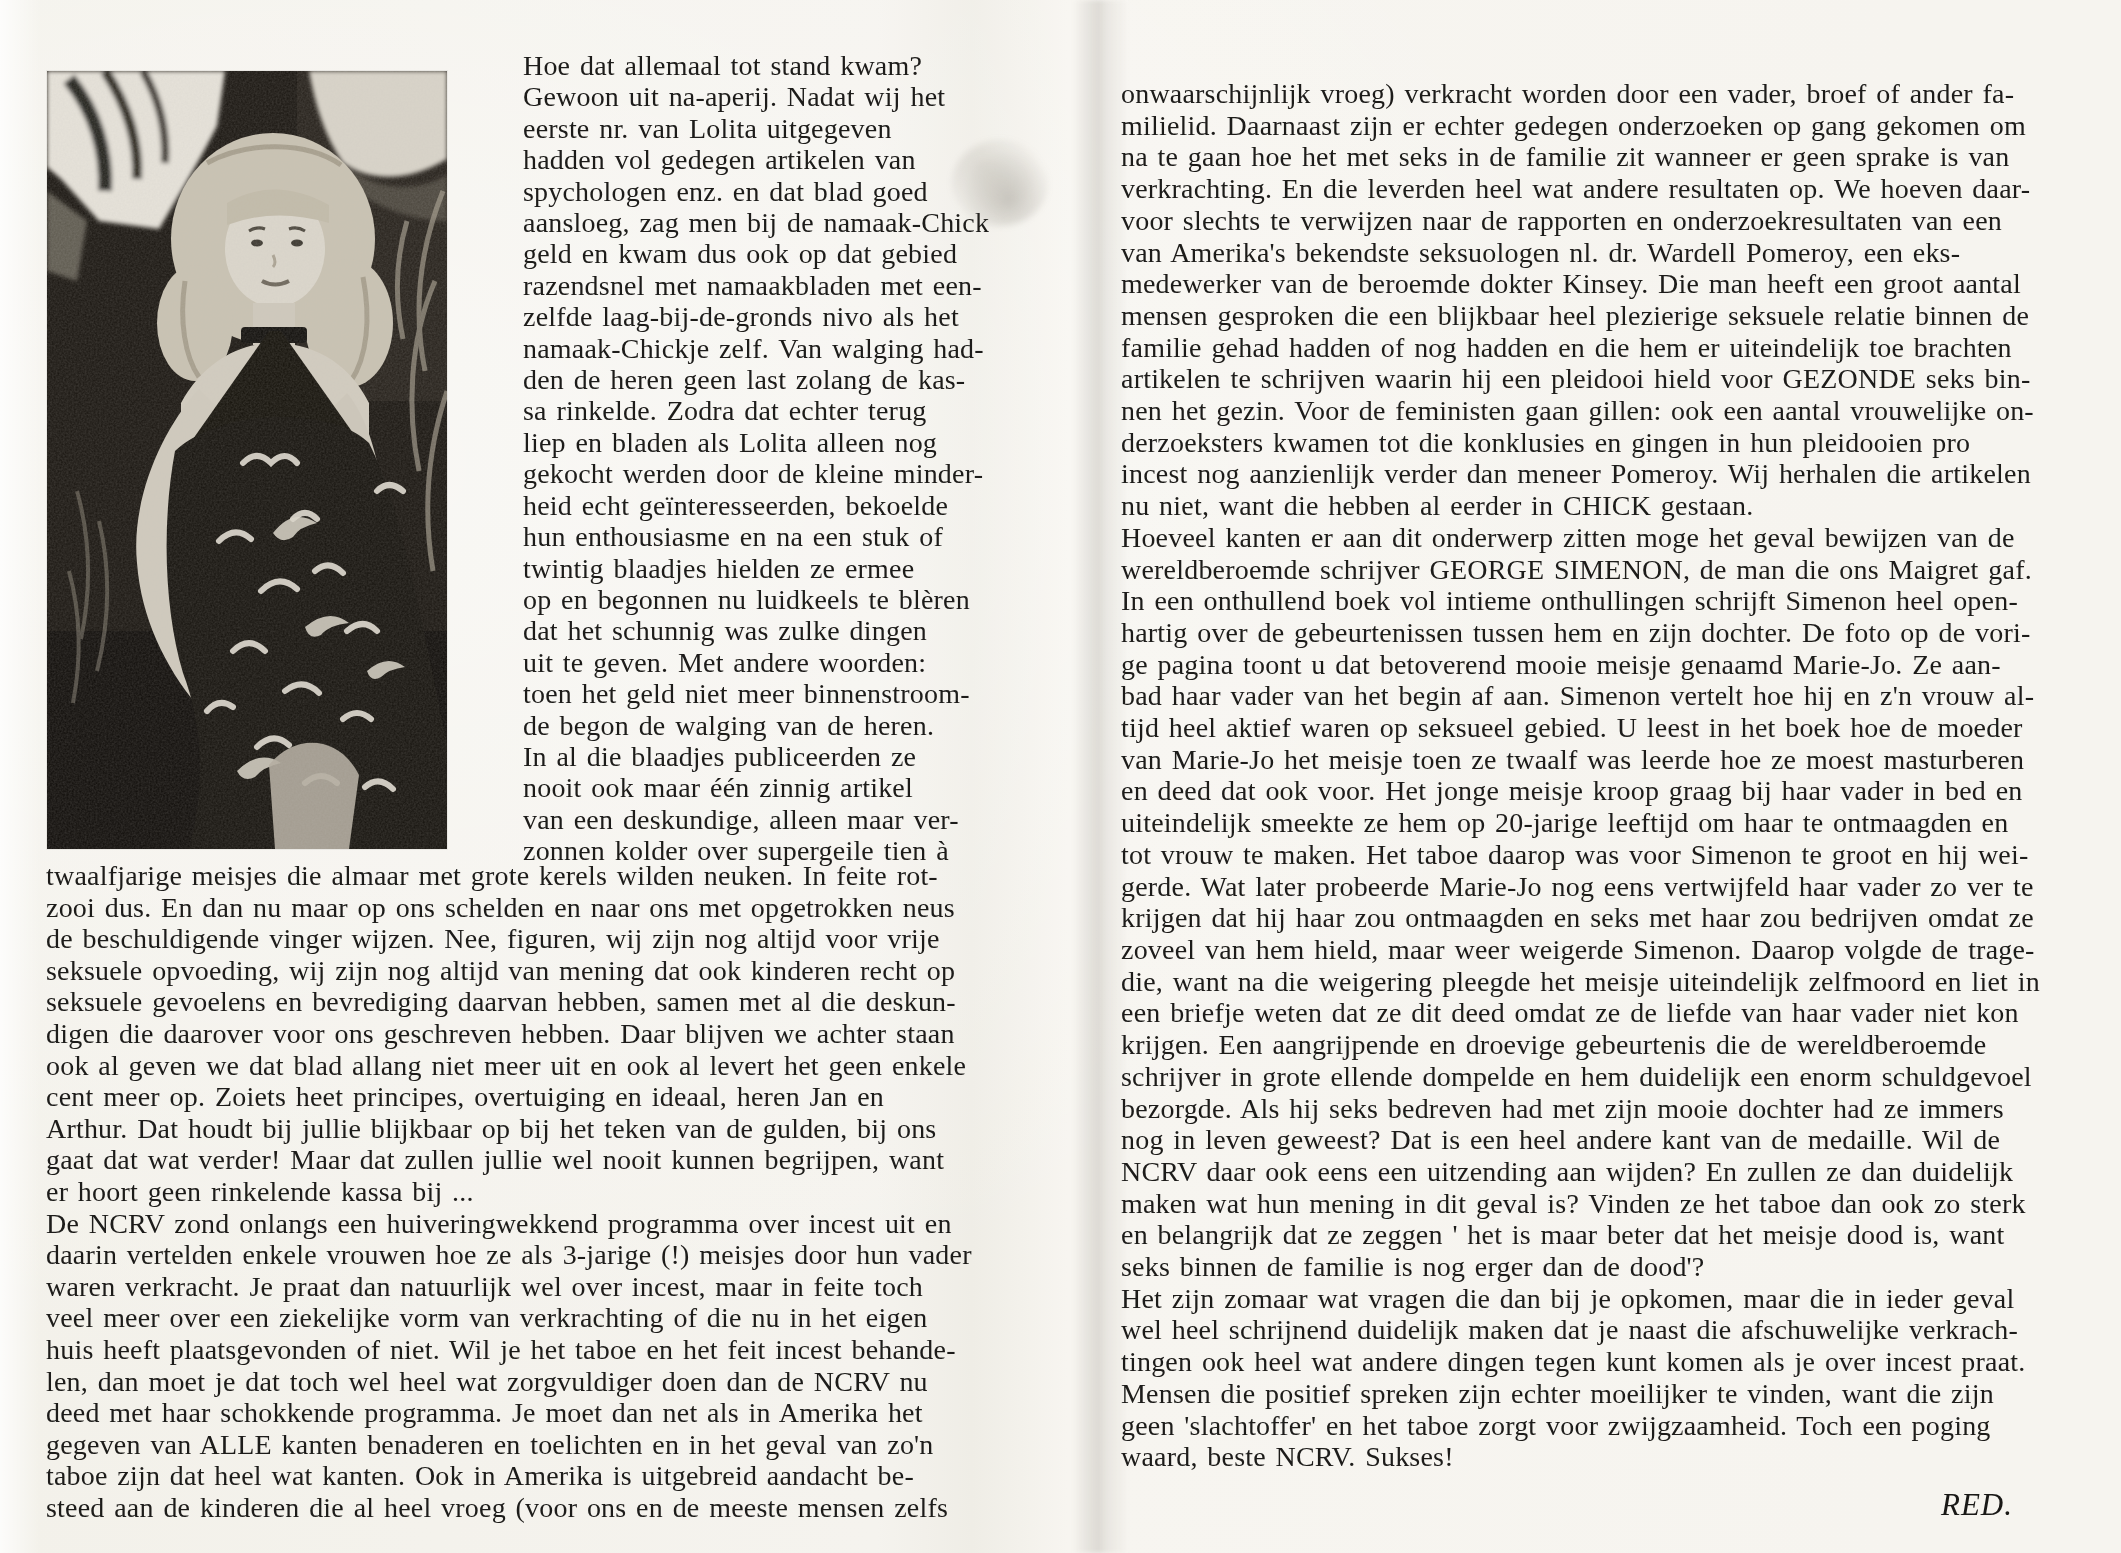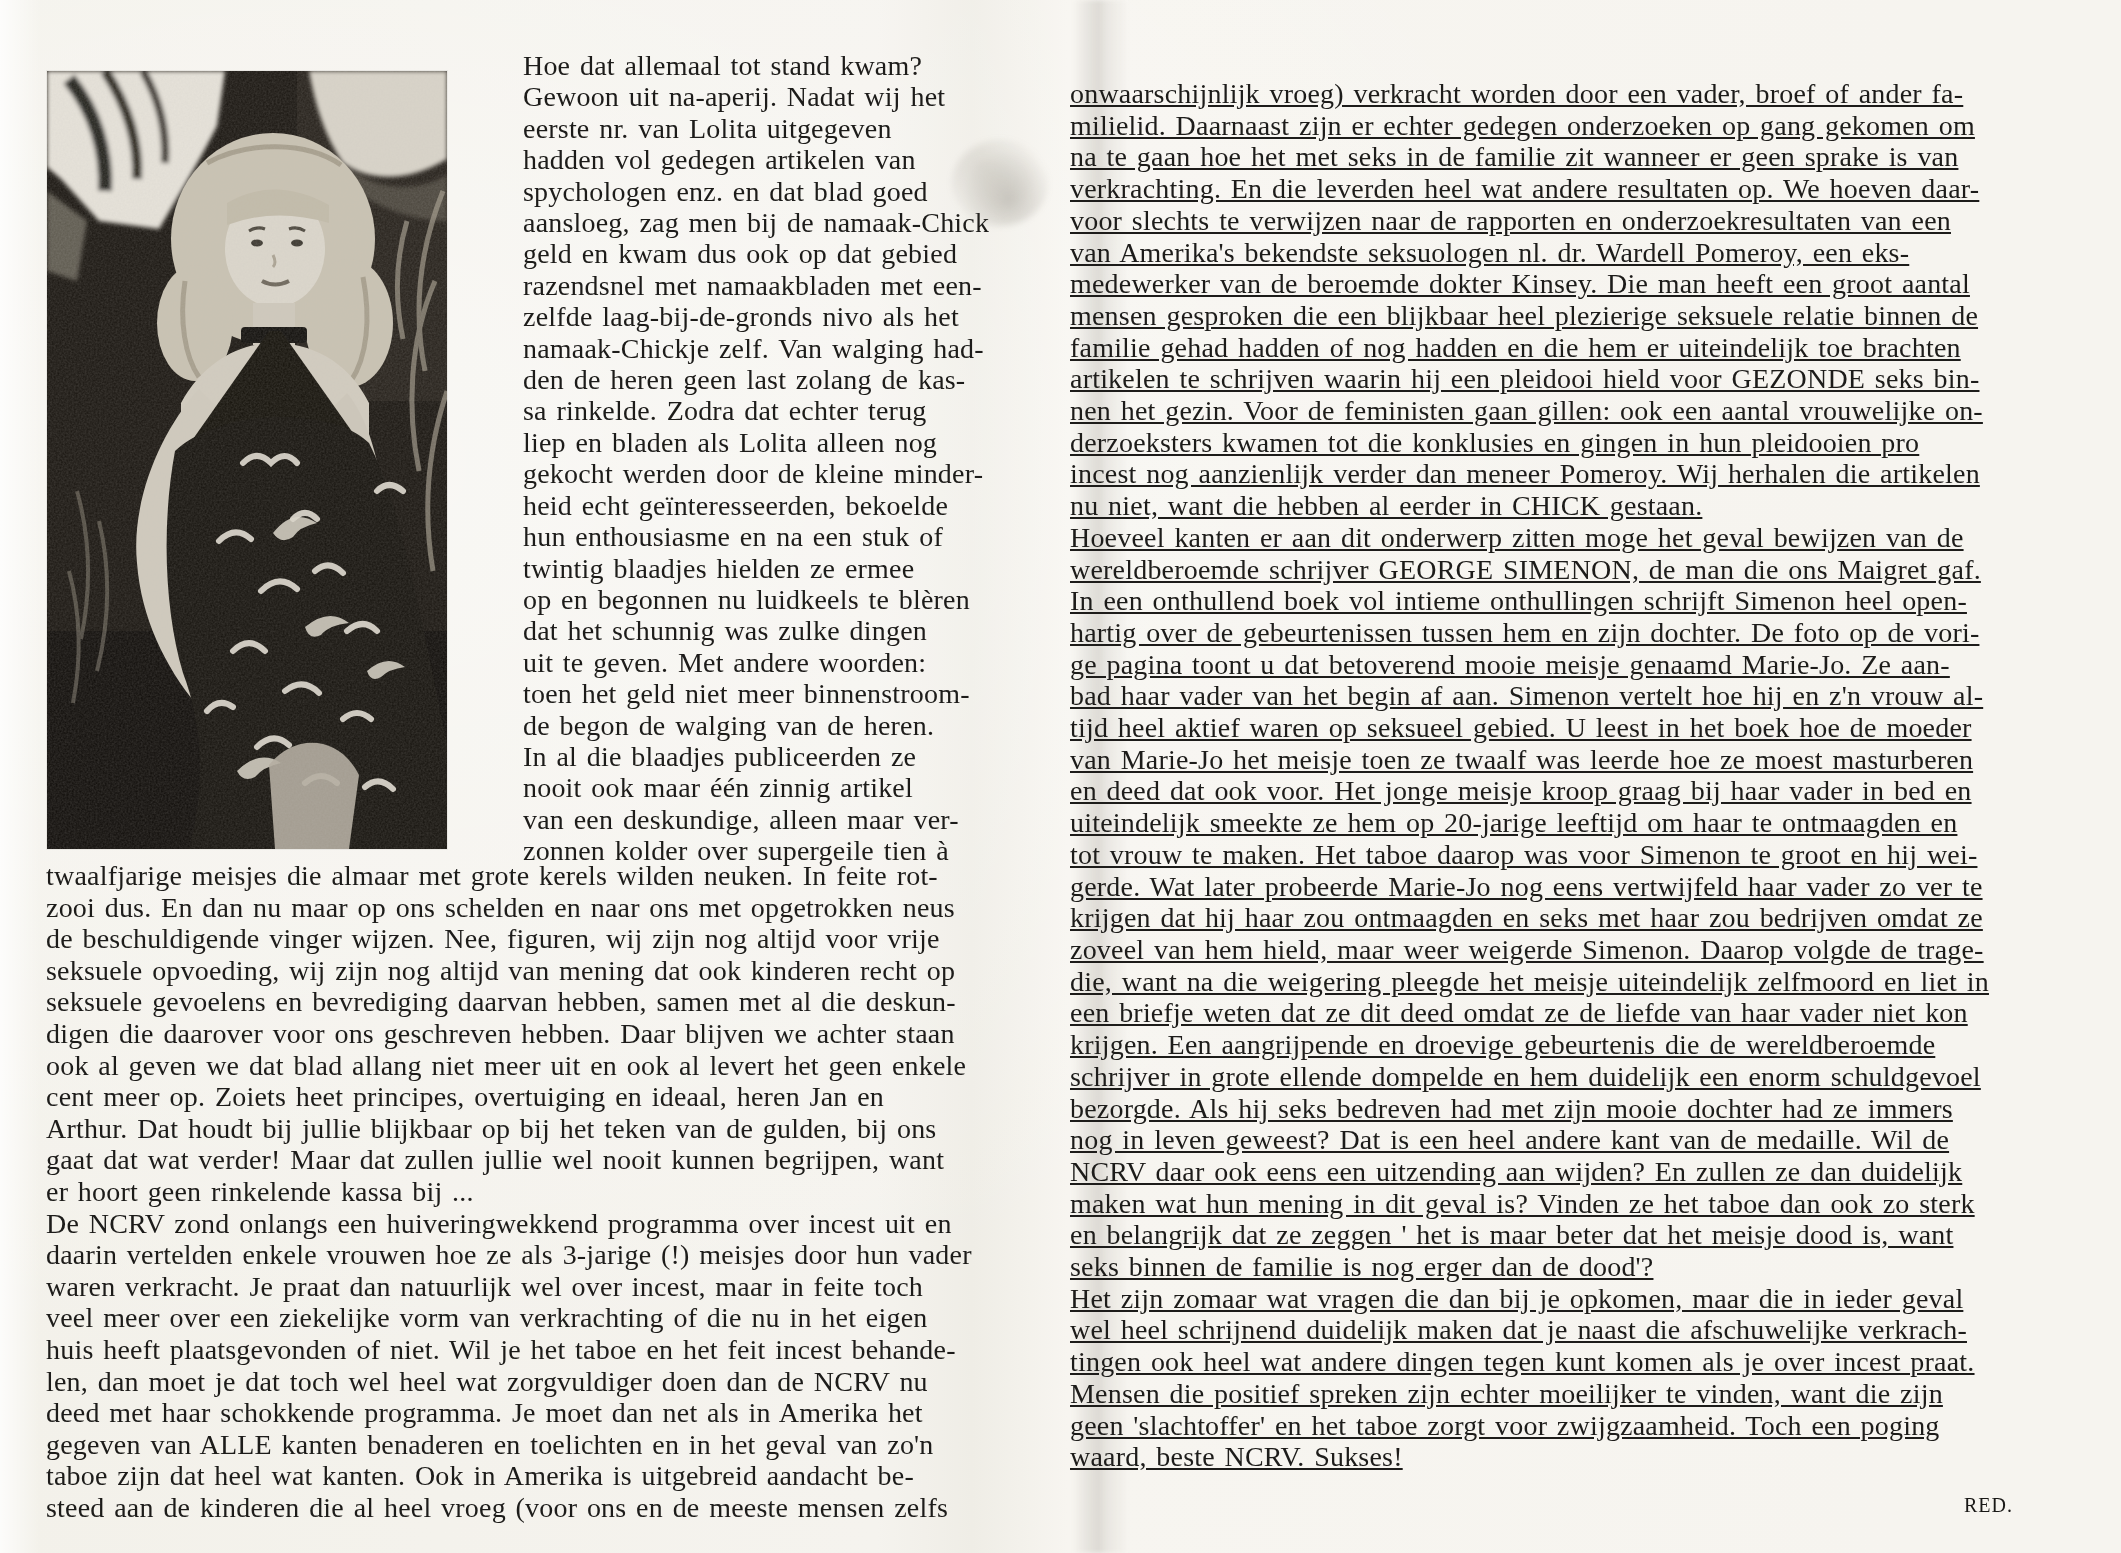--- a/index.html
+++ b/index.html
@@ -21,25 +21,25 @@
     white-space:pre-line;
     font-size:28px;
     line-height:31.6px;
     letter-spacing:.2px;
     word-spacing:2.5px;
     color:#1d1c1a;
     text-rendering:optimizeLegibility;
   }
   .intro-col{left:523px;top:50px;width:500px;line-height:31.4px;}
   .left-body{left:46px;top:860px;width:985px;}
-  .right-body{left:1070px;top:78px;width:960px;line-height:31.7px;text-decoration:underline;}
+  .right-body{left:1121px;top:78px;width:960px;line-height:31.7px;}
   .signature{
     position:absolute;left:1121px;top:1488px;width:892px;
-    font-size:20px;line-height:34px;text-align:right;
-    letter-spacing:1px;color:#191816;
+    font-size:31px;line-height:34px;text-align:right;
+    letter-spacing:1px;color:#191816;font-style:italic;
   }
   .photo{
     position:absolute;left:47px;top:71px;width:400px;height:778px;
     box-shadow:0 0 0 1px rgba(0,0,0,.05);
   }
   .photo svg{display:block;width:100%;height:100%;}
   .smudge{
     position:absolute;left:952px;top:140px;width:96px;height:86px;
     background:
       radial-gradient(ellipse at 60% 70%, rgba(110,104,92,.30), rgba(0,0,0,0) 60%),

